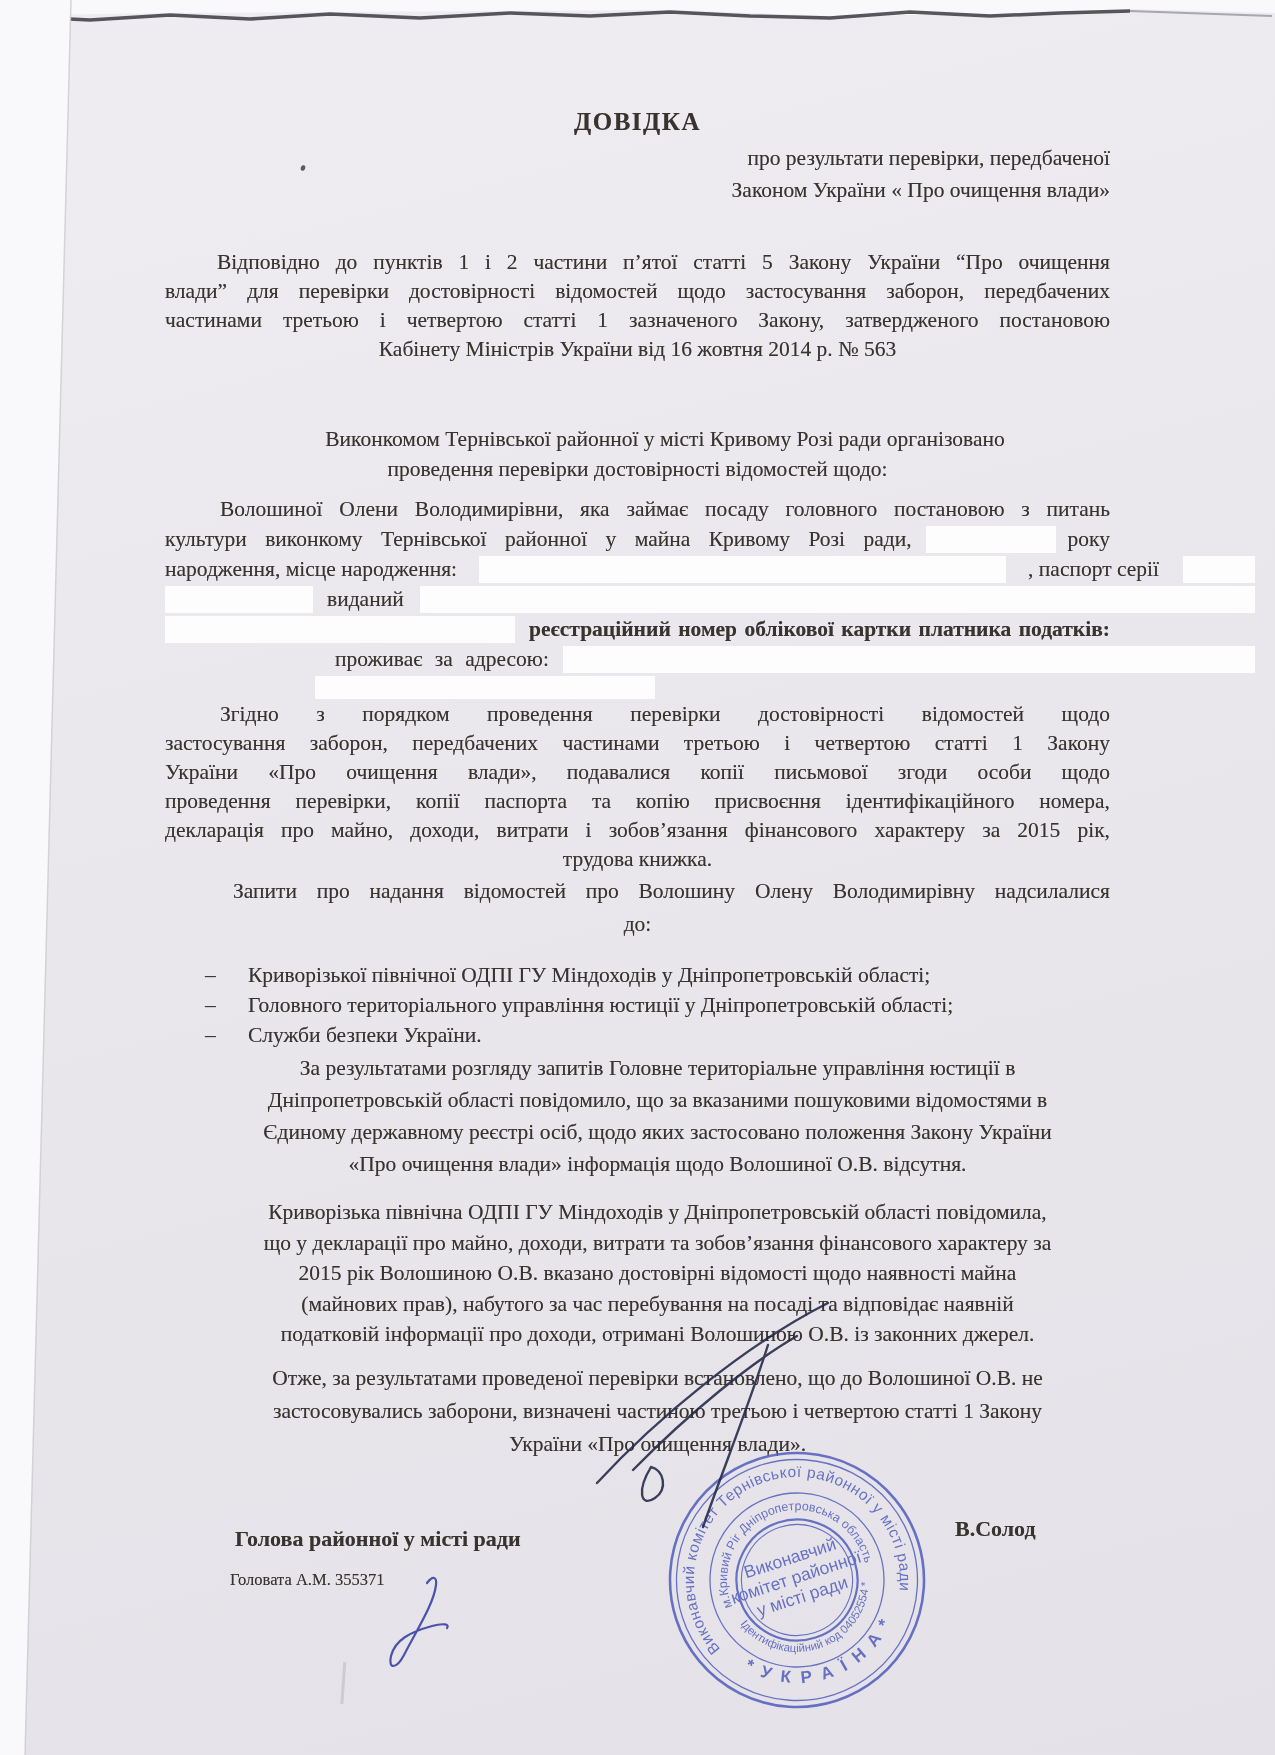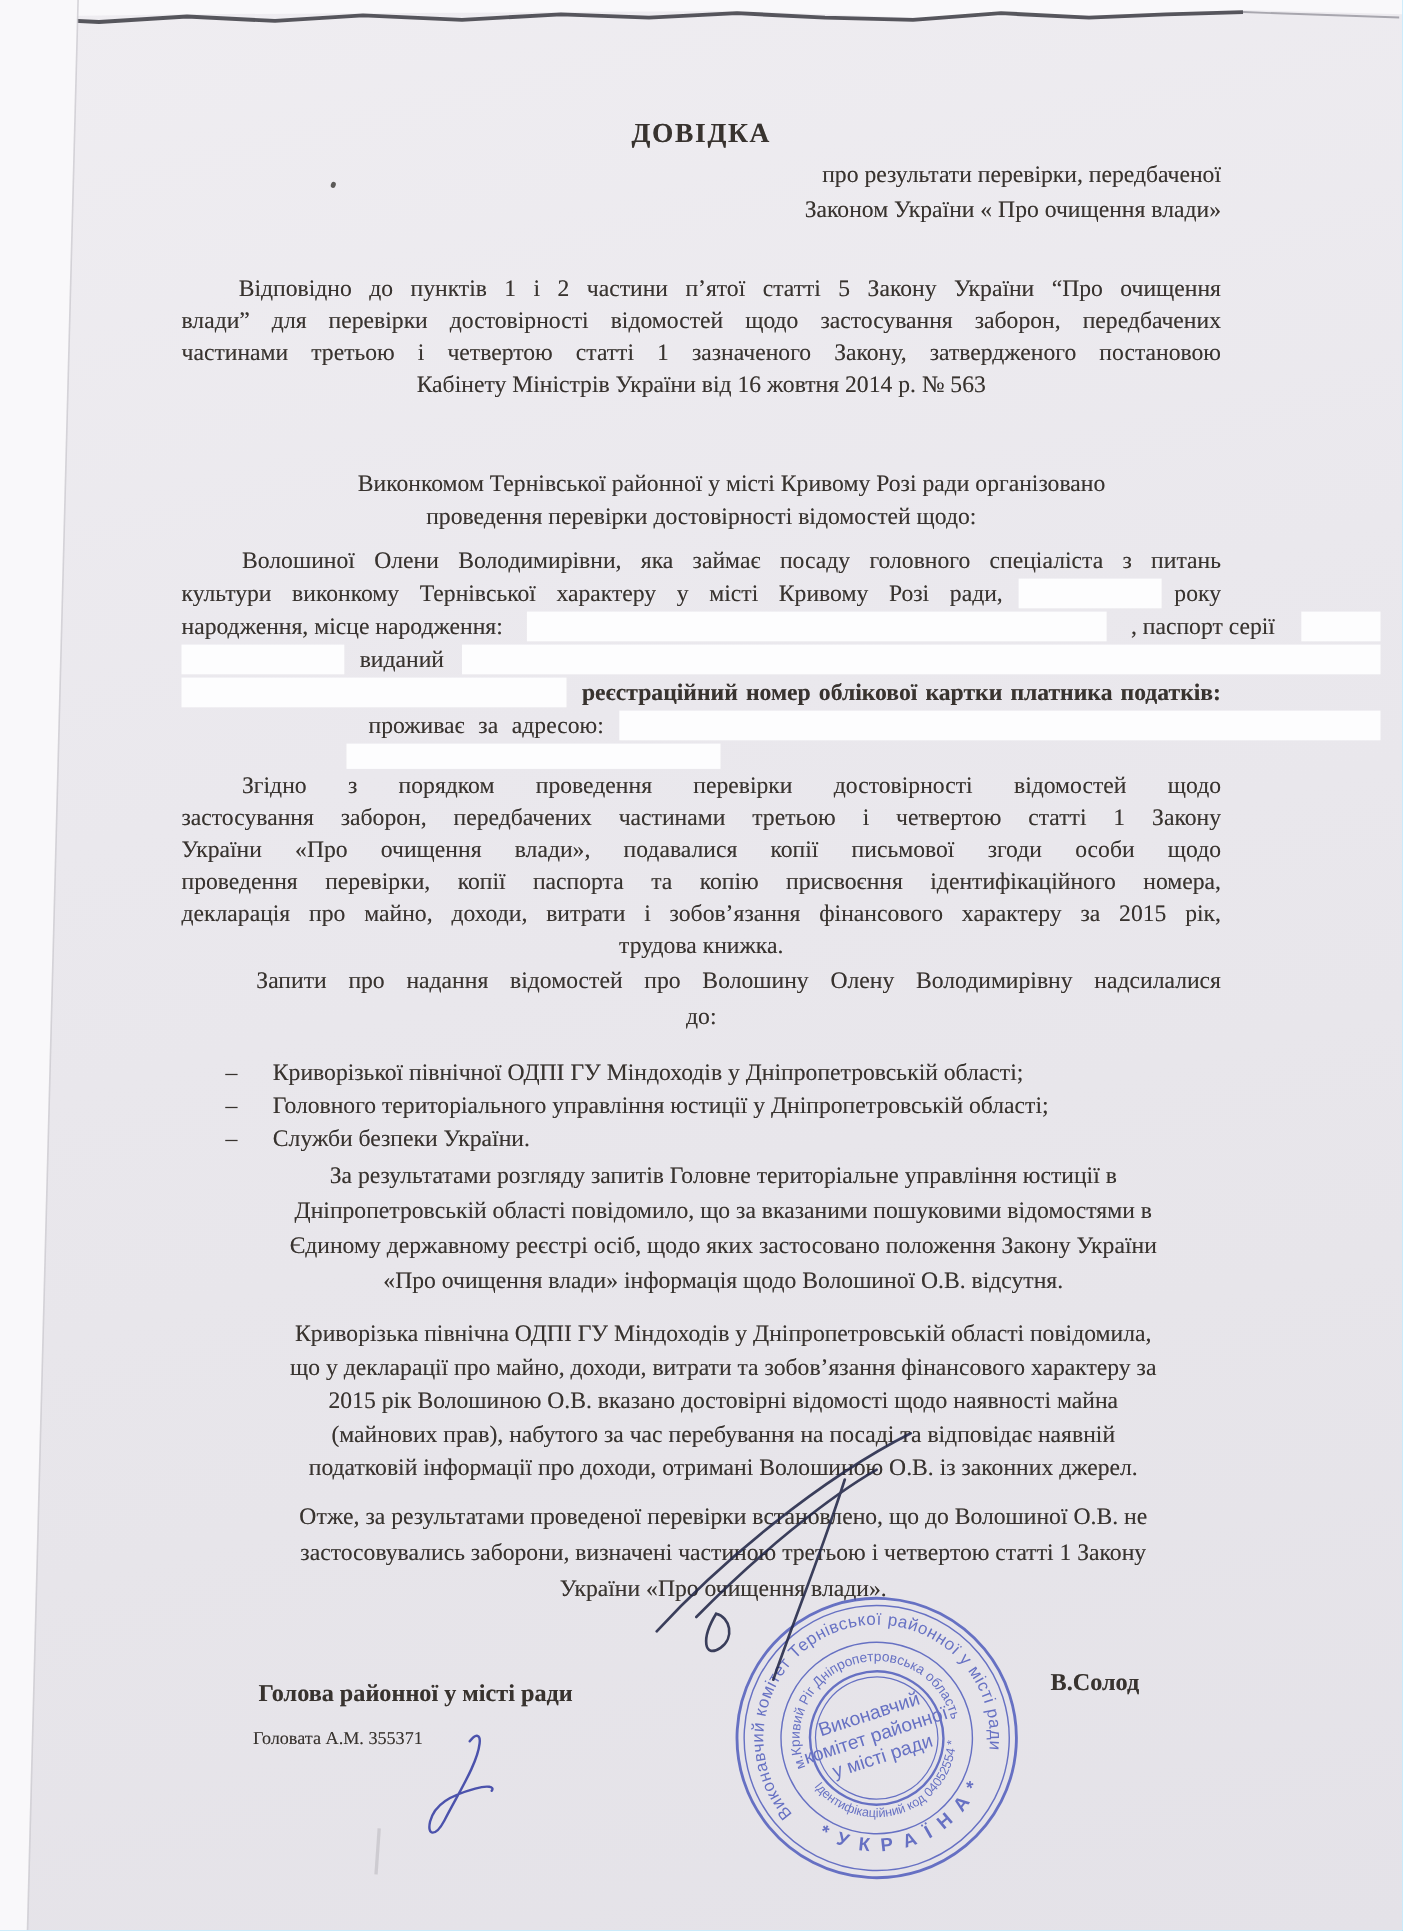--- a/index.html
+++ b/index.html
@@ -1,16 +1,16 @@
 <!DOCTYPE html>
 <html><head>
 <meta charset="utf-8">
 <style>
   html,body{margin:0;padding:0;background:#ffffff;}
-  .canvas{position:relative;width:1275px;height:1755px;overflow:hidden;background:#7dd3fc;
+  .canvas{position:relative;width:1275px;height:1755px;overflow:hidden;background:#ef4444;
           font-family:"Liberation Serif",serif;}
   .paper{position:absolute;inset:0;
          background:linear-gradient(166deg,#efedf1 0%,#eae8ed 38%,#e7e5ea 70%,#e4e2e8 100%);}
   .artifacts, .overlay{position:absolute;left:0;top:0;width:1275px;height:1755px;pointer-events:none;}
   .doc-text{position:absolute;color:#38332f;text-shadow:0 0 .5px rgba(56,51,47,.45);}
   .par{position:absolute;left:165px;width:945px;}
   .par-ind{position:absolute;left:205px;width:905px;}
   .ln{font-size:21.5px;white-space:nowrap;}
   .jl{white-space:normal;text-align:justify;text-align-last:justify;}
   .ll{text-align:center;}
@@ -60,23 +60,23 @@
       <div class="ln jl">частинами третьою і четвертою статті 1 зазначеного Закону, затвердженого постановою</div>
       <div class="ln ll">Кабінету Міністрів України від 16 жовтня 2014 р. № 563</div>
     </div>
 
     <div class="par" style="top:424px;line-height:30px;">
       <div class="ln ll" style="text-indent:55px;">Виконкомом Тернівської районної у місті Кривому Розі ради організовано</div>
       <div class="ln ll">проведення перевірки достовірності відомостей щодо:</div>
     </div>
 
     <div class="par" style="top:494px;line-height:30px;">
-      <div class="ln jl" style="text-indent:55px;">Волошиної Олени Володимирівни, яка займає посаду головного спеціаліста з питань</div>
+      <div class="ln jl" style="text-indent:55px;">Волошиної Олени Володимирівни, яка займає посаду головного постановою з питань</div>
       <div class="frow" style="height:30px;">
-        <span class="ln jl flex1">культури виконкому Тернівської характеру у місті Кривому Розі ради,</span>
+        <span class="ln jl flex1">культури виконкому Тернівської районної у майна Кривому Розі ради,</span>
         <span class="redact" style="width:130px;margin-left:14px;"></span>
         <span class="ln" style="margin-left:12px;">року</span>
       </div>
       <div class="frow" style="height:30px;margin-right:-145px;gap:12px;">
         <span class="ln">народження, місце народження:</span>
         <span class="redact flex1" style="margin:0 10px;"></span>
         <span class="ln">, паспорт серії</span>
         <span class="redact" style="width:72px;margin-left:12px;"></span>
       </div>
       <div class="frow" style="height:30px;margin-right:-145px;justify-content:center;">

